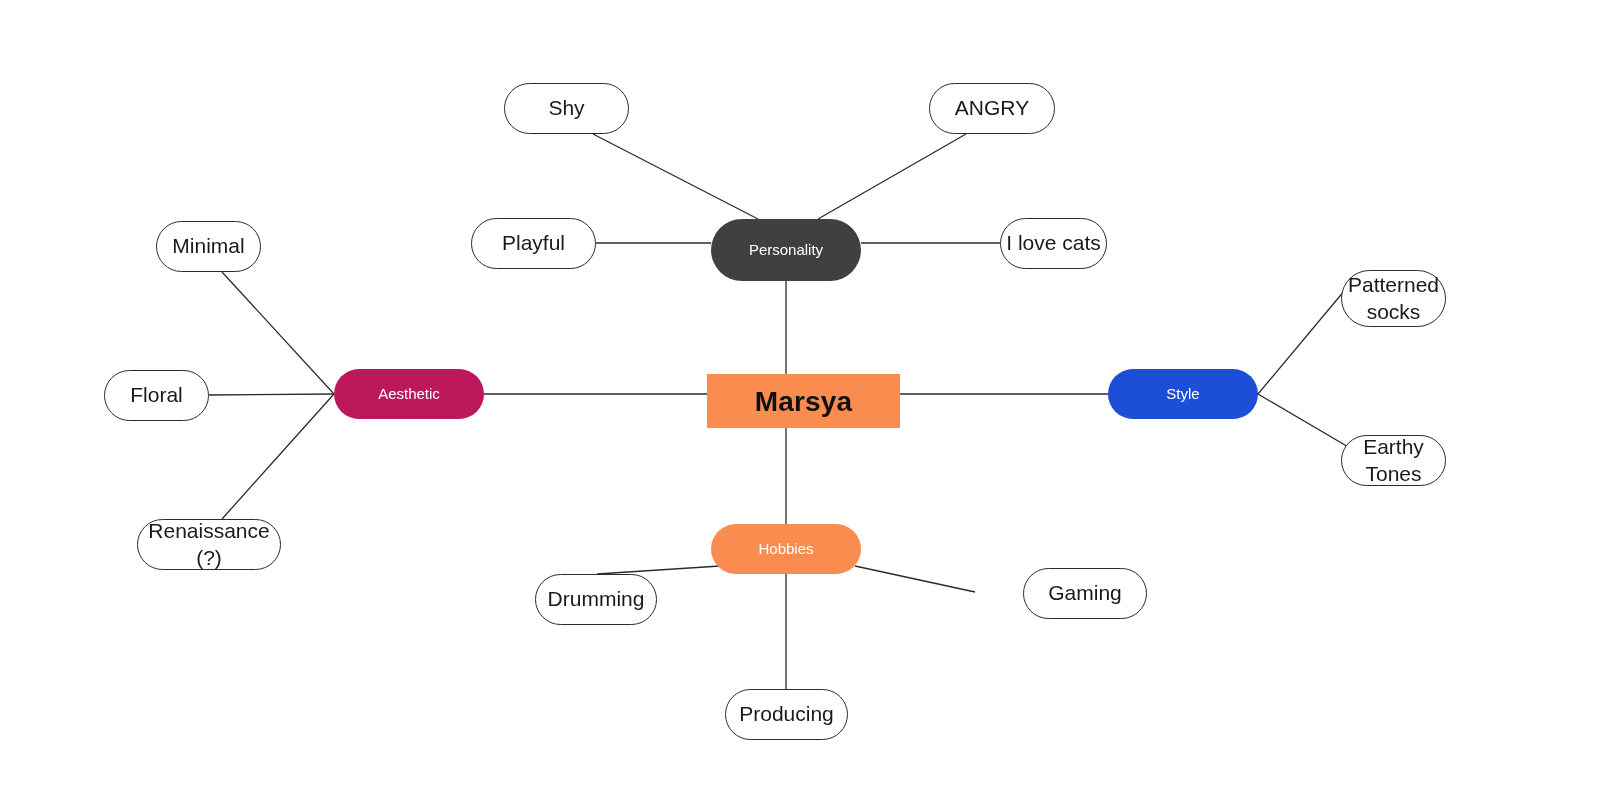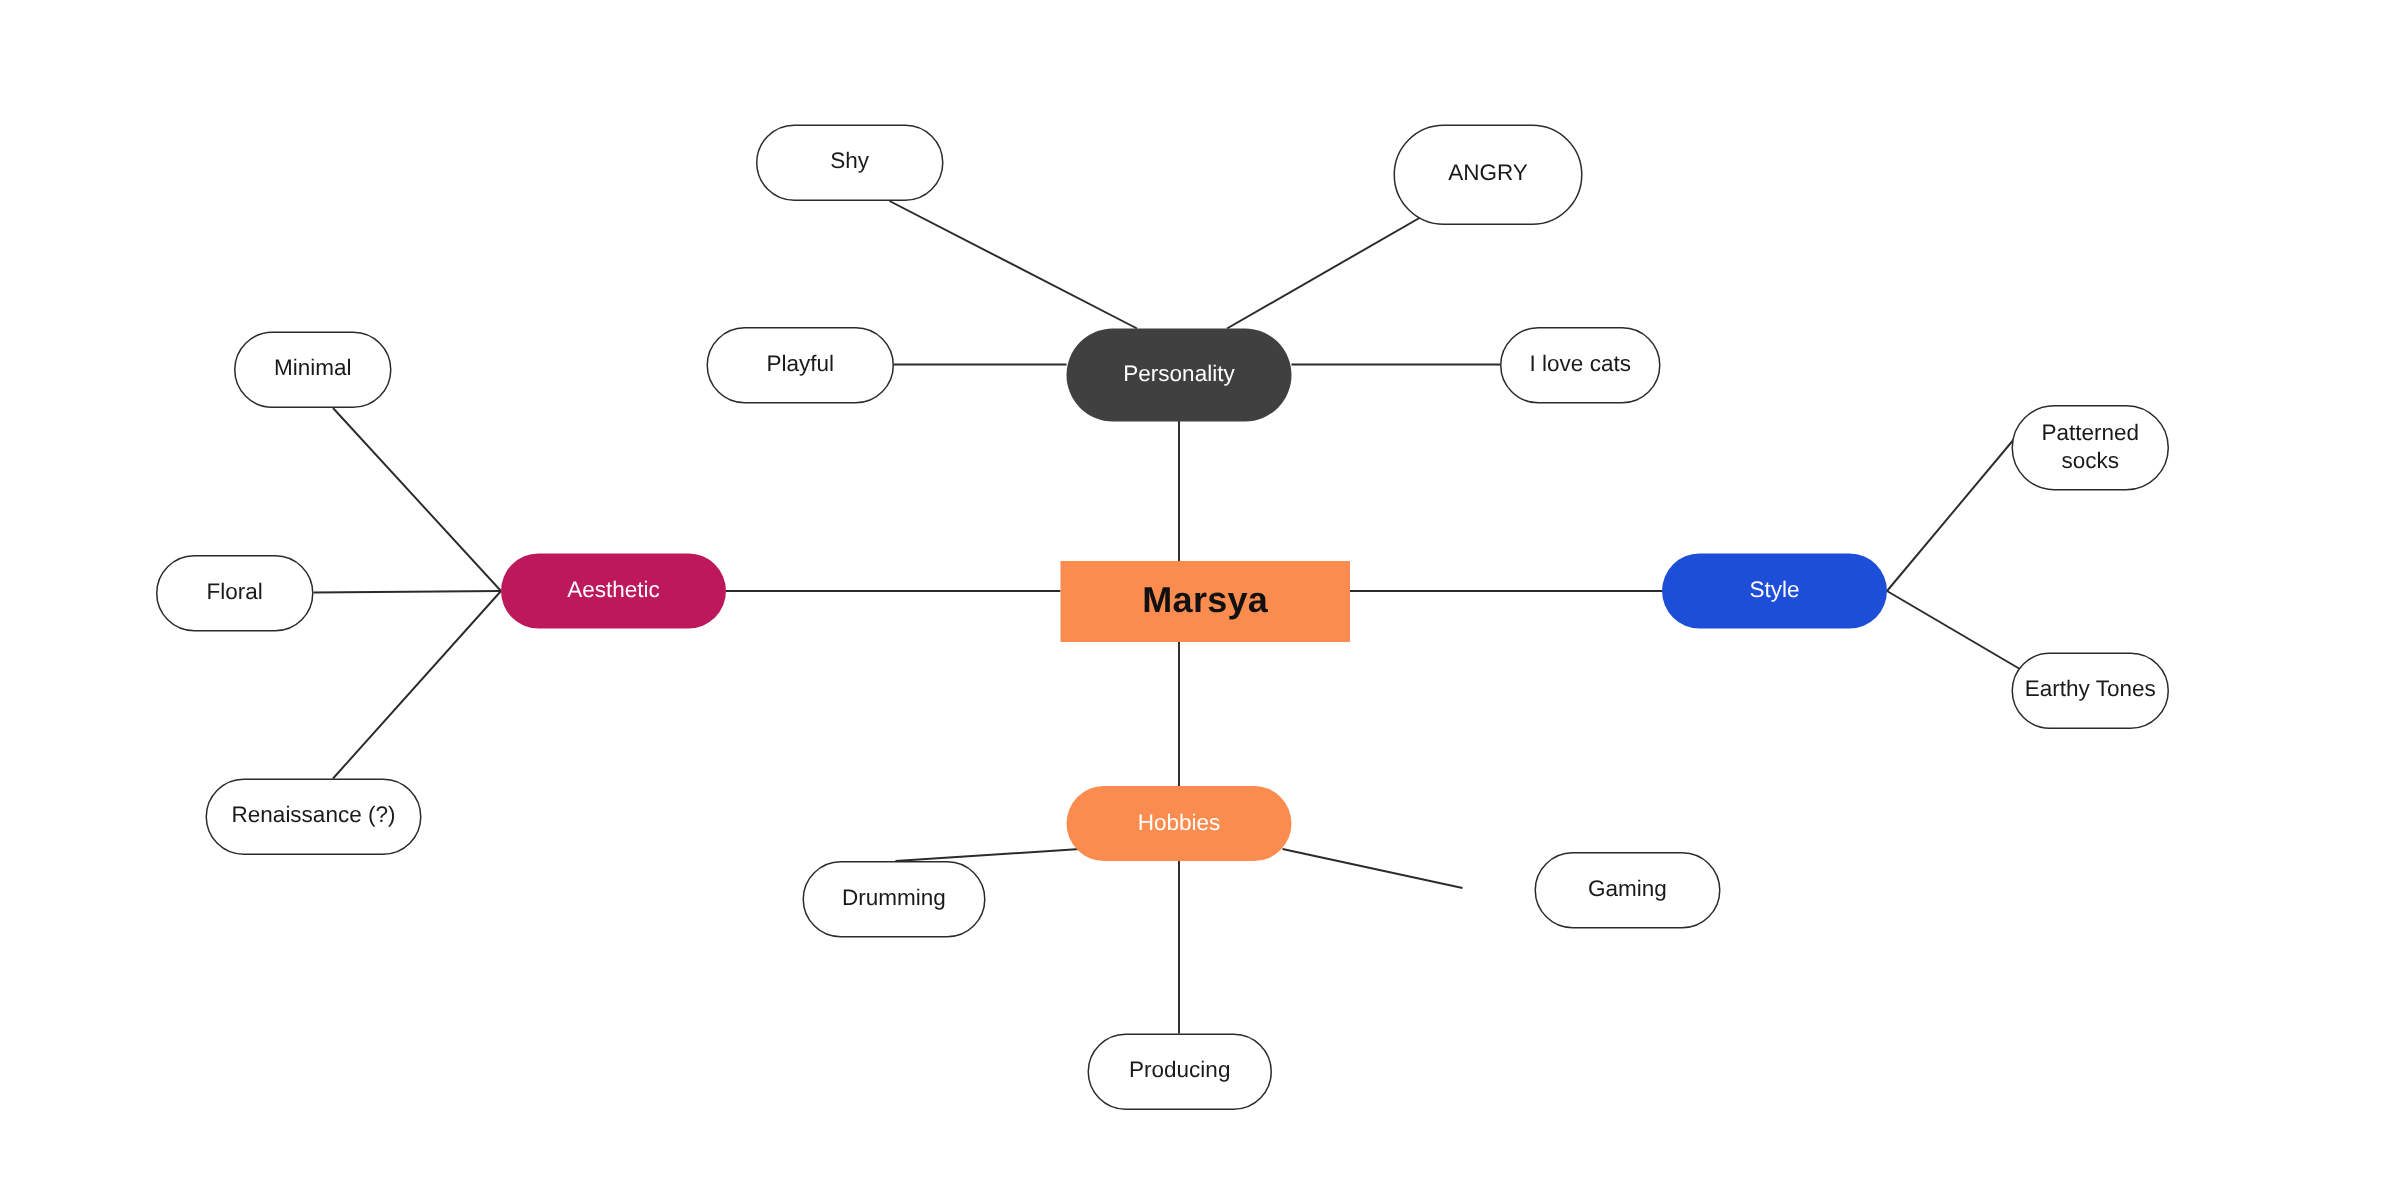--- a/index.html
+++ b/index.html
@@ -35,34 +35,34 @@
     align-items: center;
     justify-content: center;
     text-align: center;
     line-height: 1.25;
     white-space: pre-line;
   }
   .node-root {
     background: #FB8C50;
     color: #111111;
     font-weight: bold;
-    font-size: 24px;
+    font-size: 28px;
     border-radius: 0;
     letter-spacing: 0.2px;
   }
   .node-branch {
     background: #FB8C50;
     color: #ffffff;
     font-size: 15px;
     border-radius: 999px;
   }
   .node-leaf {
     background: #ffffff;
     color: #1a1a1a;
-    font-size: 15px;
+    font-size: 21px;
     border: 1.3px solid #2b2b2b;
     border-radius: 999px;
   }
 </style>
 </head>
 <body>
 
 <div id="canvas">
   <svg id="edges" viewBox="0 0 1600 800" width="1600" height="800" xmlns="http://www.w3.org/2000/svg">
       <line x1="786" y1="374" x2="786" y2="269" stroke="#2b2b2b" stroke-width="1.3"></line>
@@ -79,21 +79,21 @@
       <line x1="1258" y1="394" x2="1350" y2="284" stroke="#2b2b2b" stroke-width="1.3"></line>
       <line x1="1258" y1="394" x2="1350" y2="448" stroke="#2b2b2b" stroke-width="1.3"></line>
       <line x1="720" y1="566" x2="597" y2="574" stroke="#2b2b2b" stroke-width="1.3"></line>
       <line x1="855" y1="566" x2="975" y2="592" stroke="#2b2b2b" stroke-width="1.3"></line>
       <line x1="786" y1="574" x2="786" y2="689" stroke="#2b2b2b" stroke-width="1.3"></line>
     </svg>
   <div id="nodes">
       <div class="node node-root" style="left: 707px; top: 374px; width: 193px; height: 54px; background: rgb(251, 140, 80);">Marsya</div>
       <div class="node node-branch" style="left: 711px; top: 219px; width: 150px; height: 62px; background: #404040;">Personality</div>
       <div class="node node-leaf" style="left: 504px; top: 83px; width: 125px; height: 51px; border-color: rgb(43, 43, 43);">Shy</div>
-      <div class="node node-leaf" style="left: 929px; top: 83px; width: 126px; height: 67px; border-color: rgb(43, 43, 43);">ANGRY</div>
+      <div class="node node-leaf" style="left: 929px; top: 83px; width: 126px; height: 51px; border-color: rgb(43, 43, 43);">ANGRY</div>
       <div class="node node-leaf" style="left: 471px; top: 218px; width: 125px; height: 51px; border-color: rgb(43, 43, 43);">Playful</div>
       <div class="node node-leaf" style="left: 1000px; top: 218px; width: 107px; height: 51px; border-color: rgb(43, 43, 43);">I love cats</div>
       <div class="node node-branch" style="left: 334px; top: 369px; width: 150px; height: 50px; background: #be185d;">Aesthetic</div>
       <div class="node node-leaf" style="left: 156px; top: 221px; width: 105px; height: 51px; border-color: rgb(43, 43, 43);">Minimal</div>
       <div class="node node-leaf" style="left: 104px; top: 370px; width: 105px; height: 51px; border-color: rgb(43, 43, 43);">Floral</div>
       <div class="node node-leaf" style="left: 137px; top: 519px; width: 144px; height: 51px; border-color: rgb(43, 43, 43);">Renaissance (?)</div>
       <div class="node node-branch" style="left: 1108px; top: 369px; width: 150px; height: 50px; background: #1d4ed8;">Style</div>
       <div class="node node-leaf" style="left: 1341px; top: 270px; width: 105px; height: 57px; border-color: rgb(43, 43, 43);">Patterned
 socks</div>
       <div class="node node-leaf" style="left: 1341px; top: 435px; width: 105px; height: 51px; border-color: rgb(43, 43, 43);">Earthy Tones</div>

